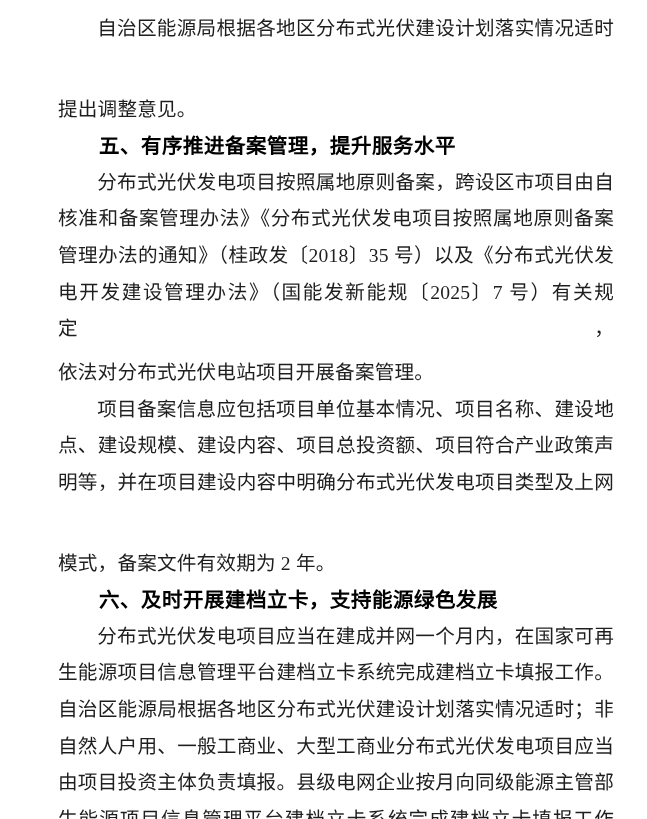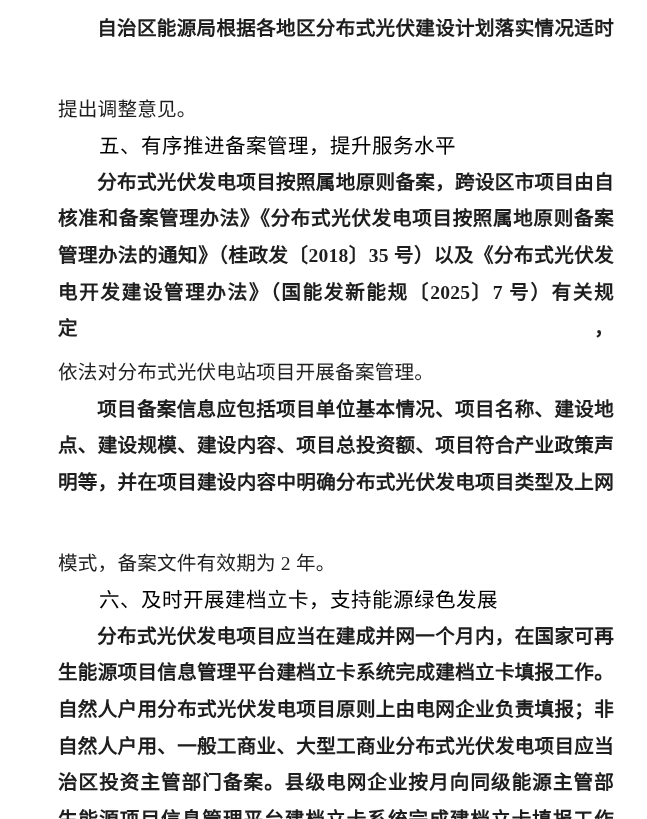--- a/index.html
+++ b/index.html
@@ -23,38 +23,37 @@
     padding: 0;
     font-size: 19.6px;
     line-height: 36.6px;
     height: 36.6px;
     letter-spacing: 0.2px;
   }
   
   .fill {
     text-align: justify;
     text-align-last: justify;
-    font-weight: bold;
   }
   
   .last {
     text-align: left;
     margin-top: 44px;
   }
   
   .first {
     text-indent: 2em;
   }
   .heading {
     margin: 0;
     padding: 0;
     font-size: 20.5px;
     line-height: 36.6px;
     height: 36.6px;
-    font-weight: normal;
+    font-weight: bold;
     color: #000000;
     text-indent: 2em;
     font-family: "Liberation Sans", "DejaVu Sans", sans-serif;
     letter-spacing: 0.5px;
   }
 </style>
 </head>
 <body>
 
 <div class="page">
@@ -72,19 +71,19 @@
 
   <p class="ln fill first">项目备案信息应包括项目单位基本情况、项目名称、建设地</p>
   <p class="ln fill">点、建设规模、建设内容、项目总投资额、项目符合产业政策声</p>
   <p class="ln fill">明等，并在项目建设内容中明确分布式光伏发电项目类型及上网</p>
   <p class="ln last">模式，备案文件有效期为 2 年。</p>
 
   <h2 class="heading">六、及时开展建档立卡，支持能源绿色发展</h2>
 
   <p class="ln fill first">分布式光伏发电项目应当在建成并网一个月内，在国家可再</p>
   <p class="ln fill">生能源项目信息管理平台建档立卡系统完成建档立卡填报工作。</p>
-  <p class="ln fill">自然人户用分布式光伏发电项目原则上由电网企业负责填报；非</p>
+  <p class="ln fill">自治区能源局根据各地区分布式光伏建设计划落实情况适时；非</p>
   <p class="ln fill">自然人户用、一般工商业、大型工商业分布式光伏发电项目应当</p>
-  <p class="ln fill">治区投资主管部门备案。县级电网企业按月向同级能源主管部</p>
+  <p class="ln fill">由项目投资主体负责填报。县级电网企业按月向同级能源主管部</p>
   <p class="ln fill">生能源项目信息管理平台建档立卡系统完成建档立卡填报工作</p>
   <p class="ln last">卡。</p>
 
 </div>
 
 </body></html>

